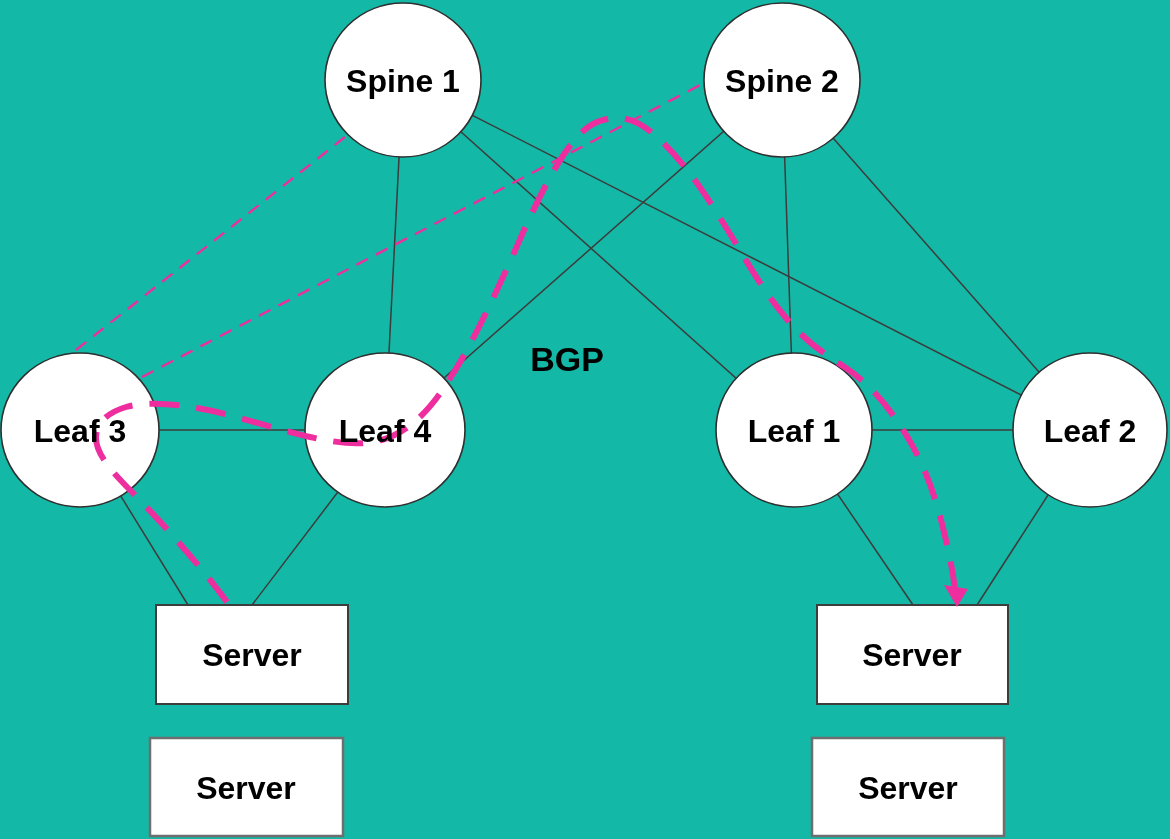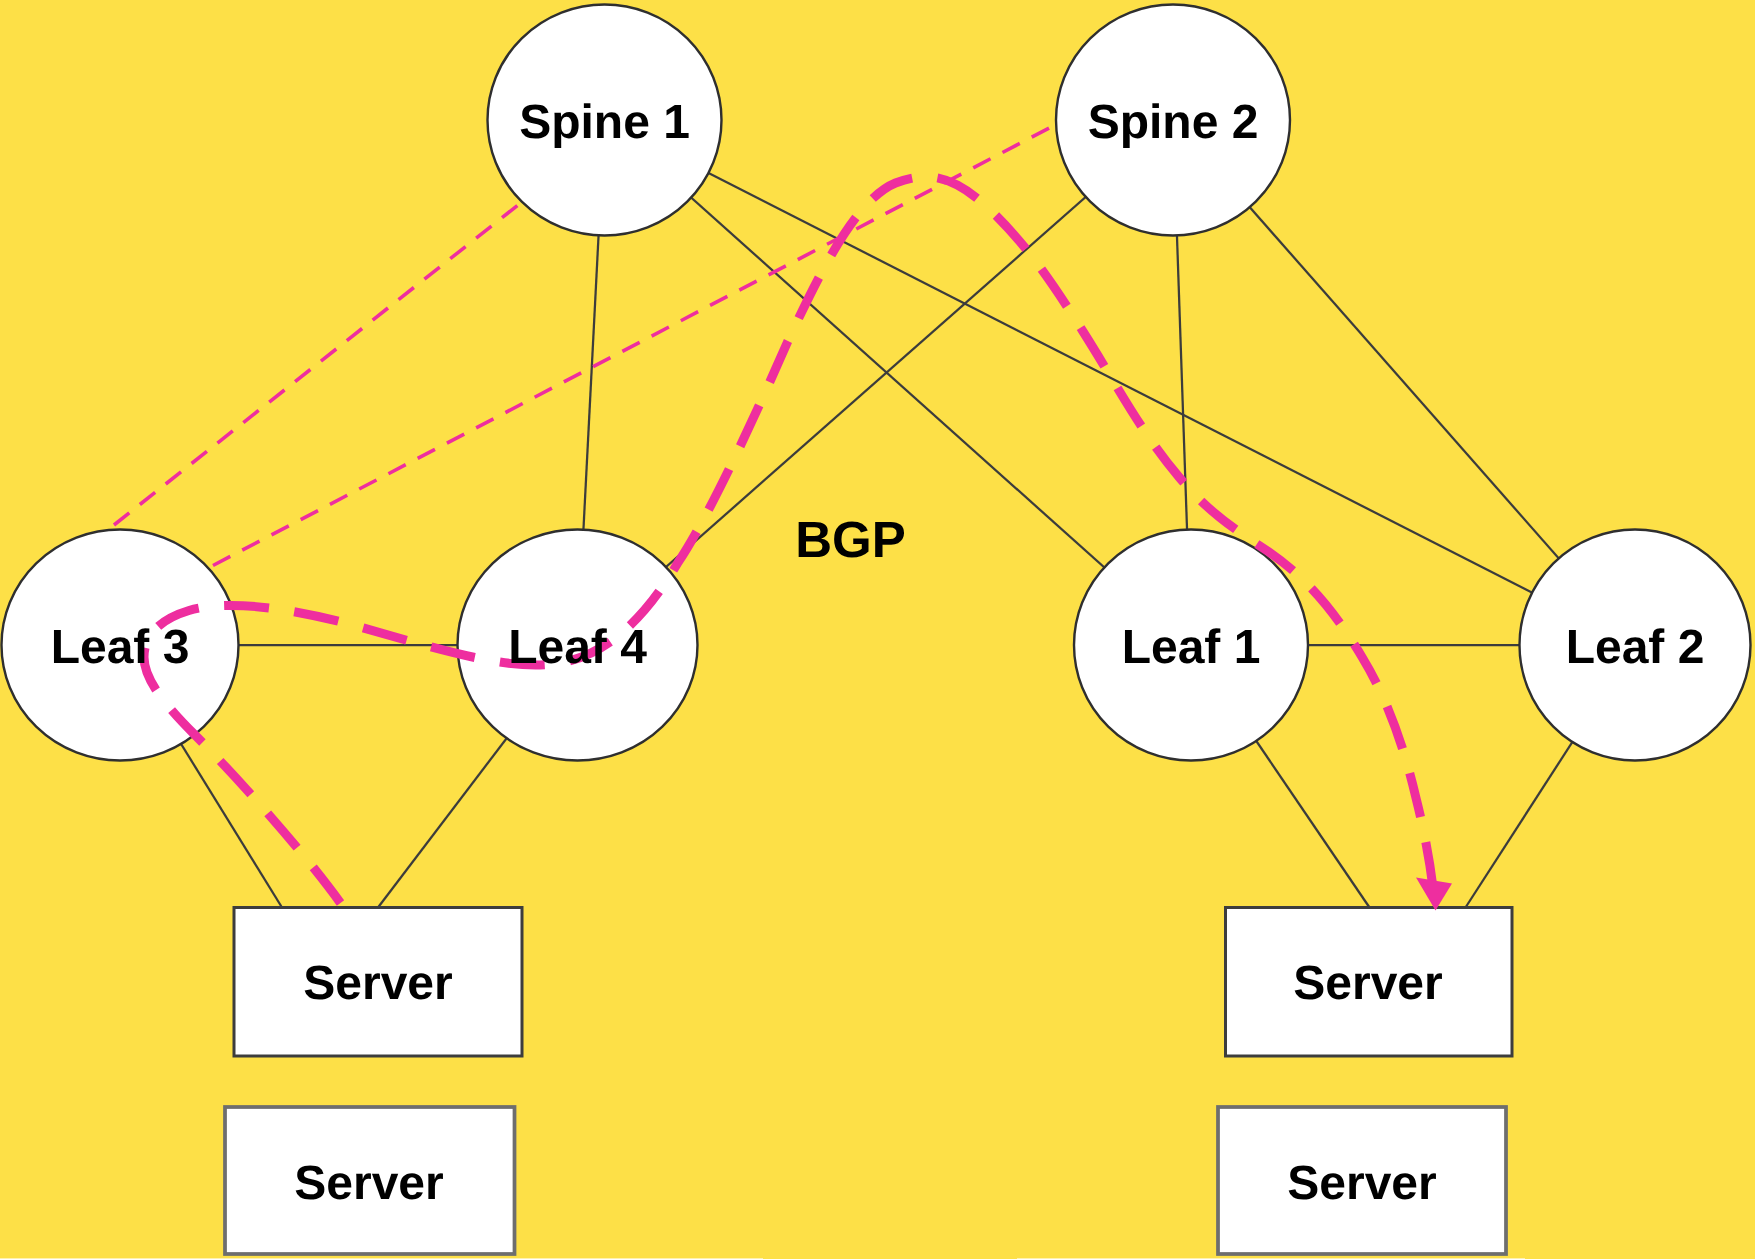--- a/index.html
+++ b/index.html
@@ -4,21 +4,21 @@
 <style>
   html, body {
     margin: 0;
     padding: 0;
     background: #ffffff;
   }
   .canvas {
     position: relative;
     width: 1170px;
     height: 839px;
-    background: #fde047;
+    background: #14b8a6;
     overflow: hidden;
   }
   svg { display: block; }
   text {
     font-family: "Liberation Sans", "DejaVu Sans", sans-serif;
     font-weight: bold;
     fill: #000000;
   }
   .node-label { font-size: 32px; }
   .bgp-label  { font-size: 34px; }

